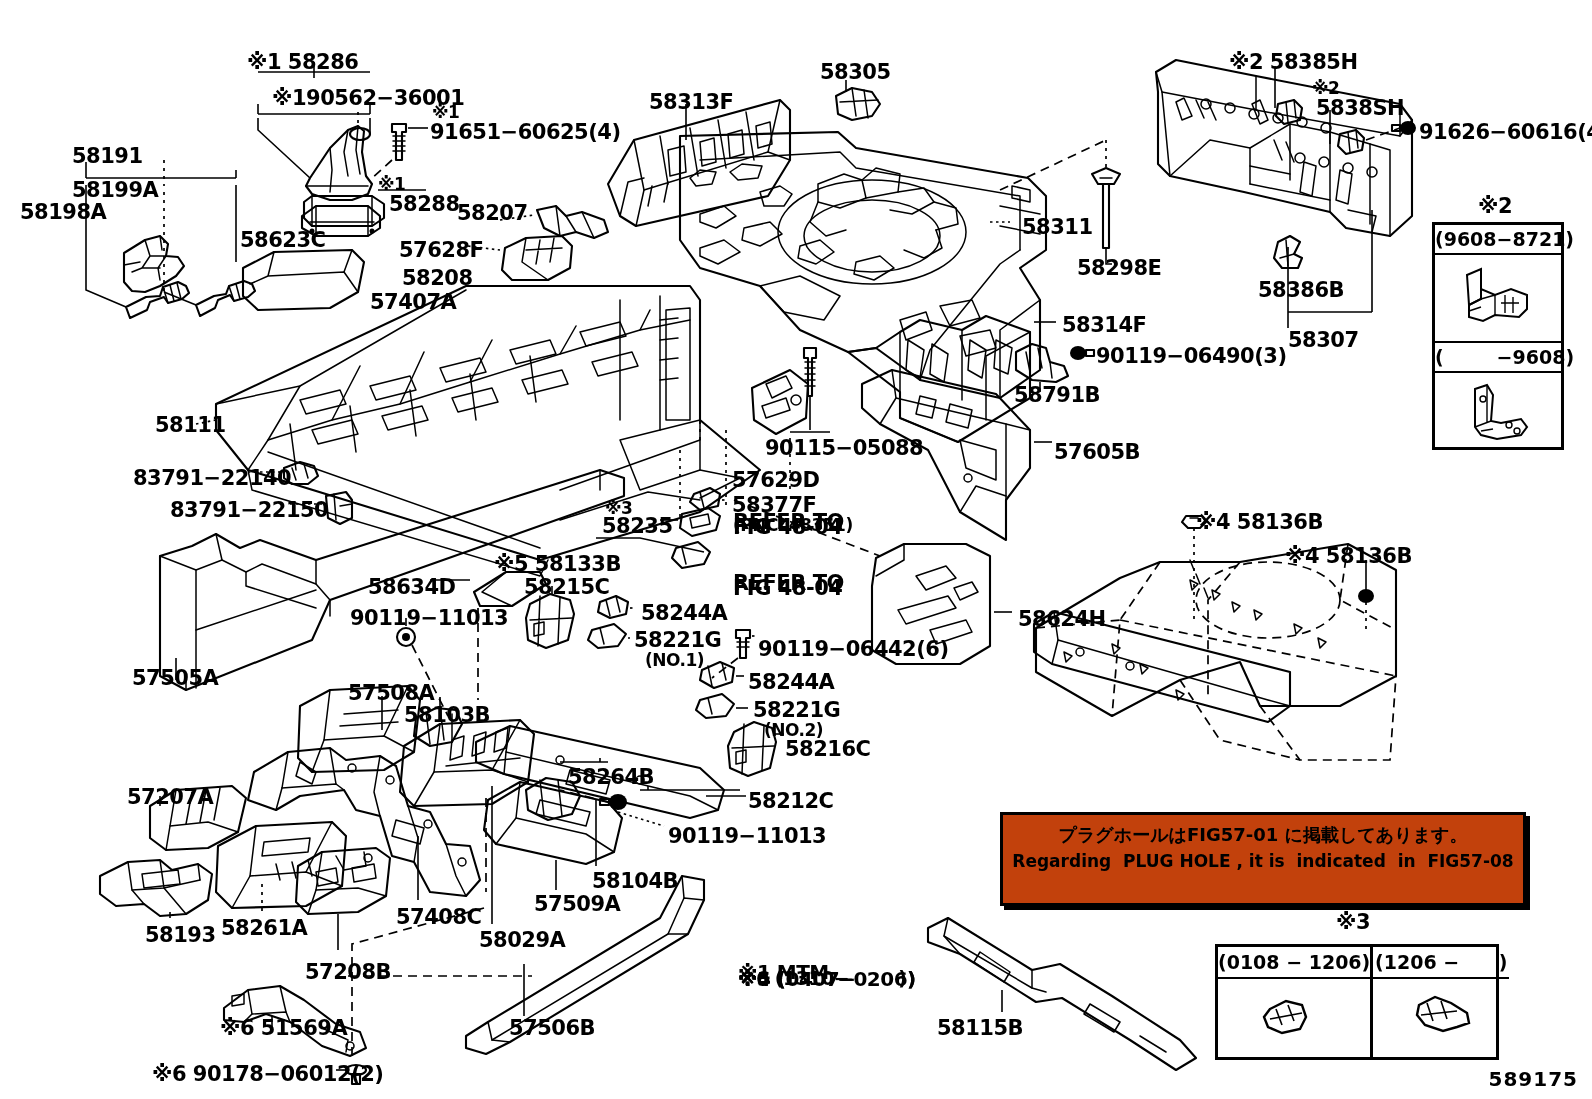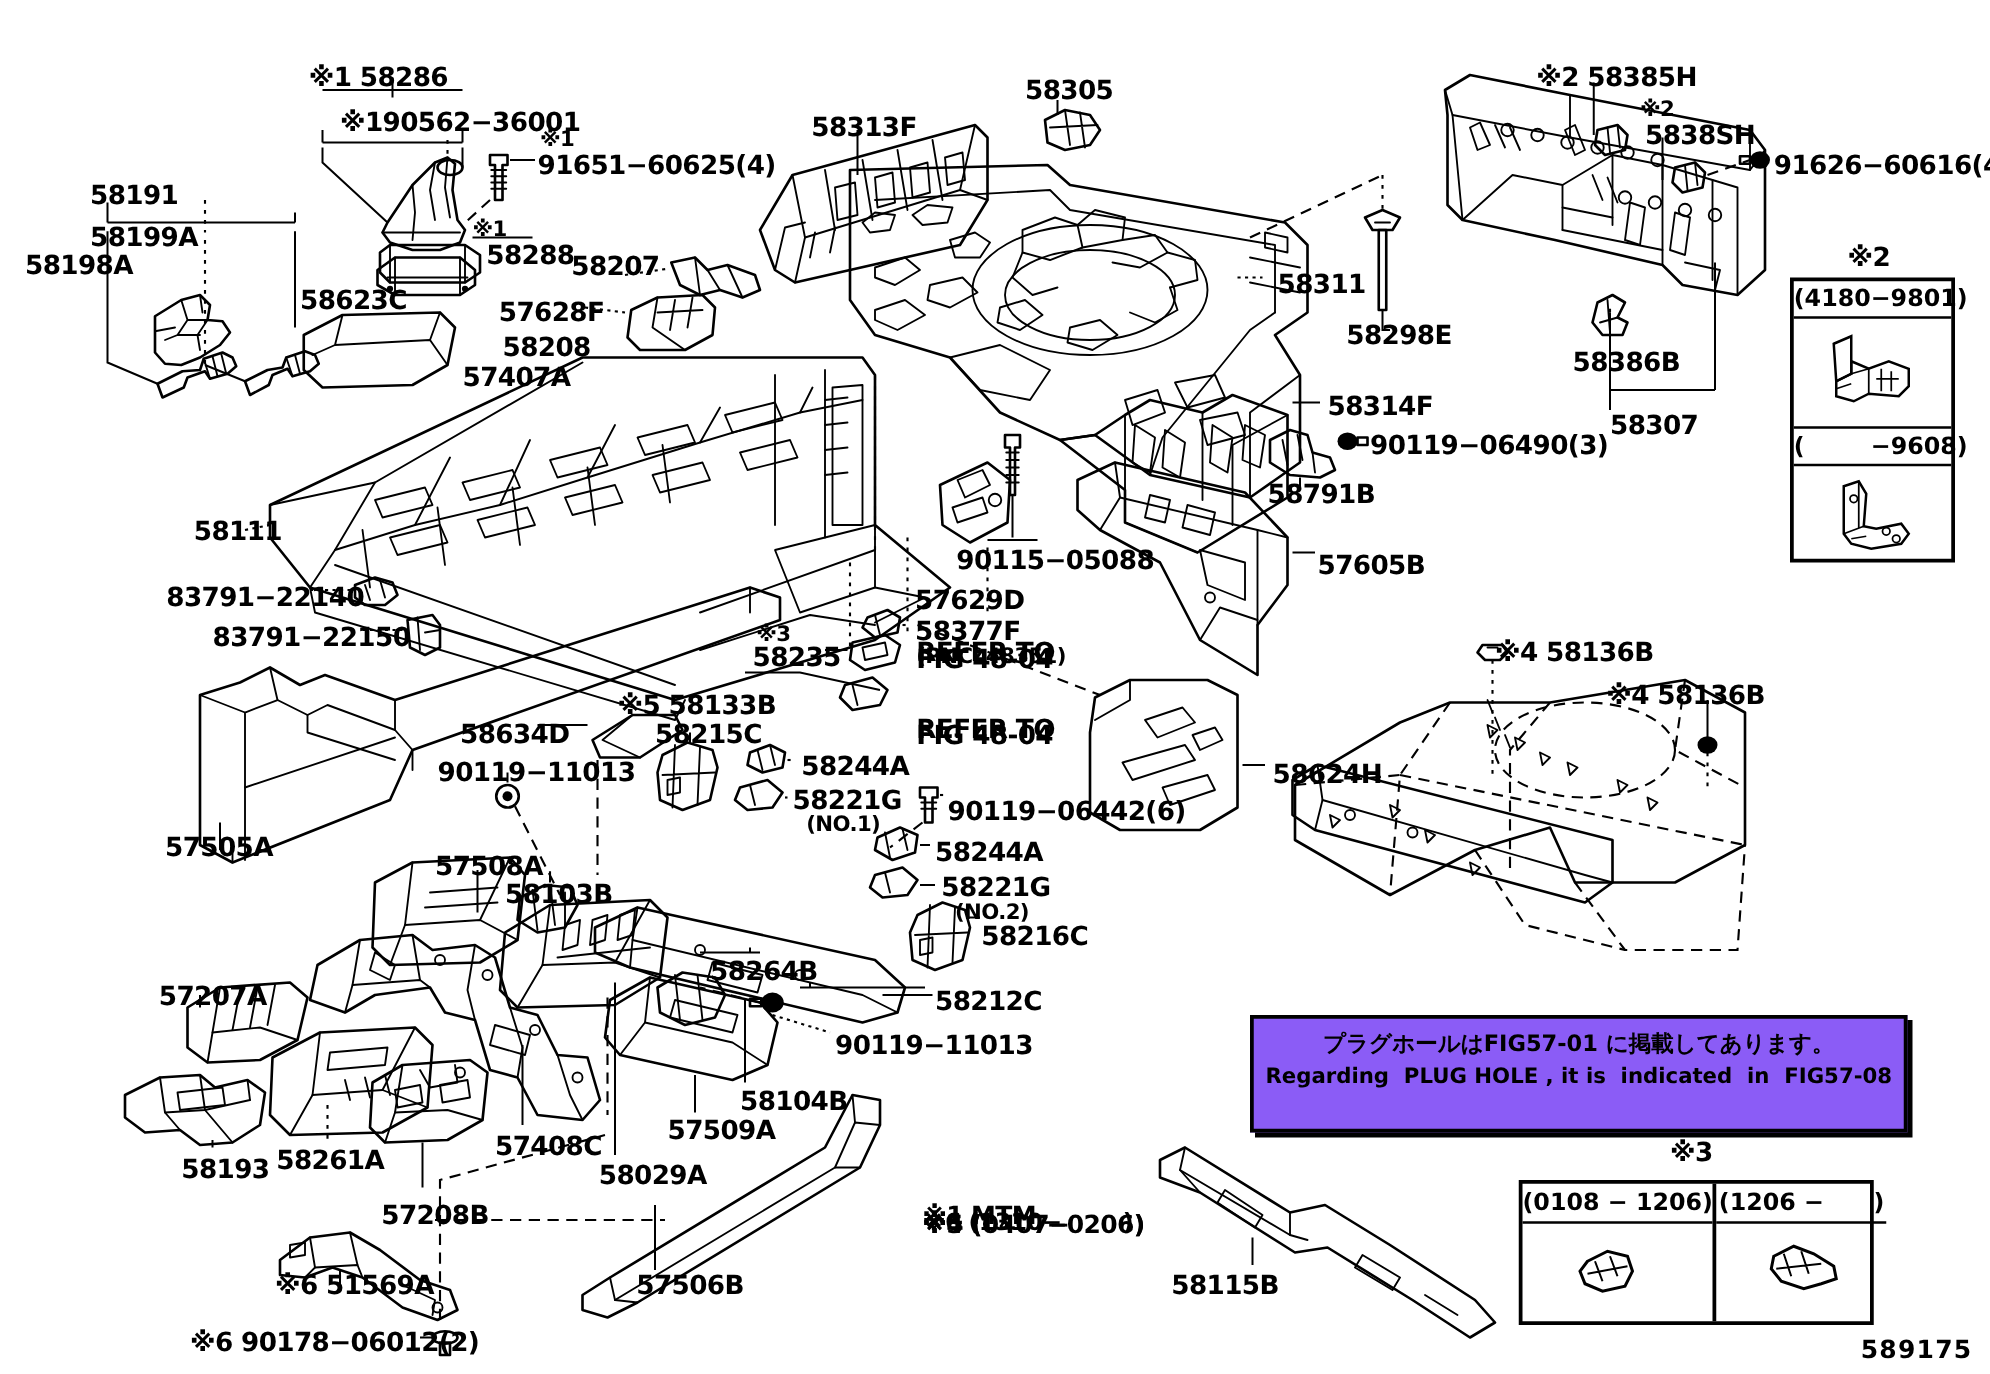--- a/index.html
+++ b/index.html
@@ -3,21 +3,21 @@
 <meta charset="utf-8">
 <style>
   html,body{margin:0;padding:0;background:#ffffff;}
   body{width:1592px;height:1099px;position:relative;overflow:hidden;
        font-family:"DejaVu Sans",sans-serif;color:#000;}
   #sheet{position:absolute;left:0;top:0;width:1592px;height:1099px;}
   svg#art{position:absolute;left:0;top:0;width:1592px;height:1099px;}
   .lbl{position:absolute;white-space:pre;font-family:"DejaVu Sans",sans-serif;
        font-weight:bold;font-size:21px;letter-spacing:-0.5px;line-height:1;color:#000;}
   .lbl.sm{font-size:17px;}
-  .boxnote{position:absolute;border:3px solid #000;background:#8b5cf6;
+  .boxnote{position:absolute;border:3px solid #000;background:#c2410c;
            box-shadow:4px 4px 0 #000;}
   .boxnote .line{text-align:center;font-weight:bold;white-space:pre;}
   .tbl{position:absolute;border:3px solid #000;background:#fff;}
   .tbl .hdr{border-bottom:2px solid #000;text-align:center;font-weight:bold;
             font-size:19px;padding:3px 0;white-space:pre;}
   .tbl .cell{height:86px;position:relative;}
   .tbl2{position:absolute;border:3px solid #000;background:#fff;display:flex;}
   .tbl2 .col{flex:1;}
   .tbl2 .col+.col{border-left:3px solid #000;}
   .tbl2 .hdr{border-bottom:2px solid #000;text-align:center;font-weight:bold;
@@ -706,21 +706,21 @@
       <div class="lbl" style="font-size: 20px; margin-top: 0px;">※1 MTM</div>
       <div class="lbl" style="font-size: 20px; margin-top: 7px;">※4 (        −0206)</div>
       <div class="lbl" style="font-size: 20px; margin-top: 7px;">※5 (0407−        )</div>
       <div class="lbl" style="font-size: 19px; margin-top: 7px;">※6 (1310−        )</div>
     </div>
 
   <div style="position:absolute;left:1478px;top:196px;">
     <span class="lbl">※2</span>
   </div>
   <div class="tbl" style="left:1432px;top:222px;width:126px;height:222px;">
-    <div class="hdr">(4180−9801)</div>
+    <div class="hdr">(9608−8721)</div>
     <div class="cell">
       <svg viewBox="0 0 120 86" width="120" height="86">
         <path d="M32 20 L46 14 L46 44 L34 50 Z" fill="none" stroke="#000" stroke-width="2"></path>
         <path d="M34 50 L34 62 L48 66 L60 60 L84 62 L92 54 L92 40 L76 34 L60 40 L46 34 L46 44 Z" fill="none" stroke="#000" stroke-width="2"></path>
         <path d="M46 44 L60 40 M60 40 L60 60" fill="none" stroke="#000" stroke-width="1.4"></path>
         <path d="M70 40 L70 58 M78 42 L78 58 M66 48 L84 48" fill="none" stroke="#000" stroke-width="1.4"></path>
         <path d="M34 56 L46 52" fill="none" stroke="#000" stroke-width="1.4"></path>
       </svg>
     </div>
     <div class="hdr" style="border-top:2px solid #000;">(        −9608)</div>

